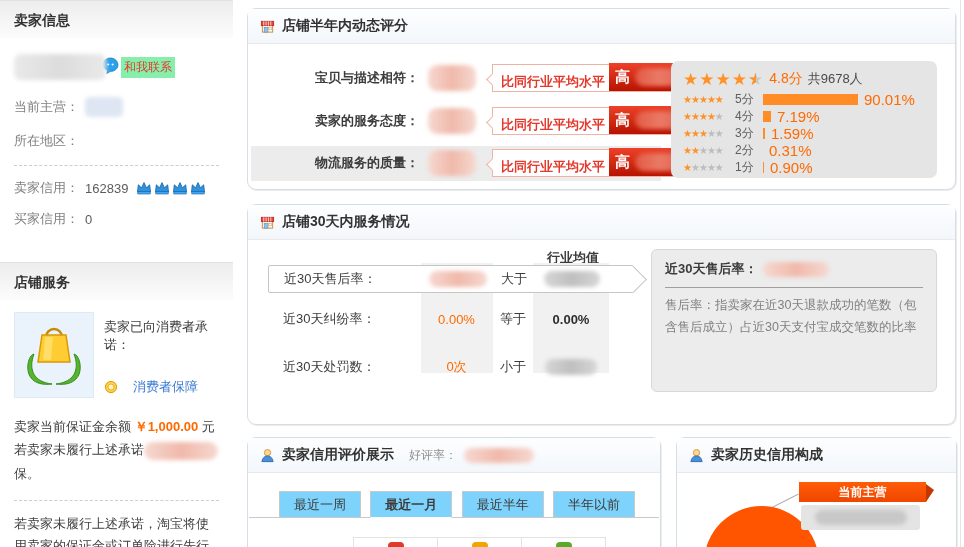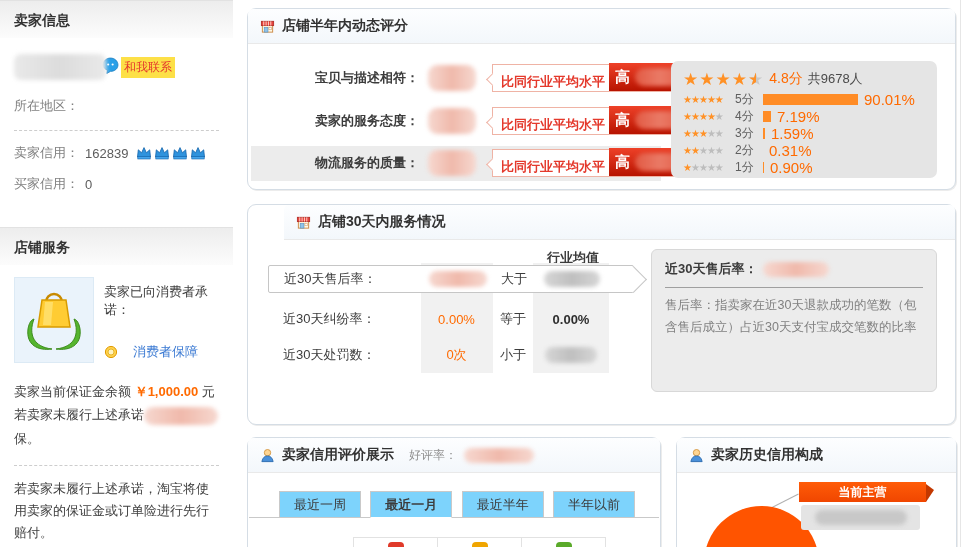--- a/index.html
+++ b/index.html
@@ -16,21 +16,21 @@
   .blob-red      { background:linear-gradient(90deg,#e25a44,#ea7a66,#e25a44); }
   .blob-ind      { background:linear-gradient(90deg,#d6d6d6,#bfbfbf,#d6d6d6); }
 
   
   .sidebar { position:absolute; left:0; top:0; width:233px; }
   .side-head { background:linear-gradient(#ededed,#fcfcfc); border-top:1px solid #e2e2e2;
                font-weight:bold; font-size:14px; color:#333; padding:11px 14px 8px; }
   .side-body { padding:0 14px; }
   .dashed { border-top:1px dashed #cdcdcd; margin-top:15px; }
   .name-row { margin-top:14px; height:30px; display:flex; align-items:center; }
-  .contact-tag { margin-left:2px; background:#fde047; color:#e4392c; font-size:12px; padding:2px 3px; white-space:nowrap; }
+  .contact-tag { margin-left:2px; background:#86efac; color:#e4392c; font-size:12px; padding:2px 3px; white-space:nowrap; }
   .field-row { margin-top:15px; color:#808080; font-size:13px; display:flex; align-items:center; gap:6px; }
   .credit-row { margin-top:13px; color:#808080; font-size:13px; display:flex; align-items:center; gap:4px; }
   .credit-val { color:#5c5c5c; margin-left:2px; }
   .crowns { display:inline-flex; gap:2px; margin-left:4px; }
   .sec2 { margin-top:34px; }
   .service-flex { margin-top:12px; display:flex; }
   .bag-box { width:80px; height:86px; background:#eaf3fb; border:1px solid #dcea f5; border:1px solid #dceaf5;
              display:flex; align-items:center; justify-content:center; flex:none; }
   .service-right { margin-left:10px; padding-top:6px; font-size:13px; color:#404040; }
   .guarantee-link-row { margin-top:24px; display:flex; align-items:center; gap:15px; }
@@ -38,21 +38,21 @@
   .deposit { margin-top:17px; font-size:13px; color:#404040; line-height:1.8; }
   .money { color:#ff6a00; font-weight:bold; }
   .warning { margin-top:12px; font-size:13px; color:#404040; line-height:1.7; }
 
   
   .panel { position:absolute; background:#fff; border:1px solid #d5dde5; border-radius:9px; box-shadow:1px 1px 0 #ececec; }
   .phead { display:flex; align-items:center; height:35px; border-bottom:1px solid #e9e9e9;
            background:linear-gradient(#fdfeff,#f3f7fb); border-radius:5px 5px 0 0;
            padding-left:12px; gap:7px; font-weight:bold; font-size:14px; color:#333; }
   #panel1 { left:247px; top:8px;   width:709px; height:182px; }
-  #panel2 { left:247px; top:204px; width:709px; height:221px;padding-left:36px; }
+  #panel2 { left:247px; top:204px; width:709px; height:221px; }
   #panel3 { left:247px; top:437px; width:414px; height:130px; }
   #panel4 { left:676px; top:437px; width:281px; height:130px; }
 
   
   .p1row { position:absolute; left:3px; height:34px; display:flex; align-items:center; z-index:2; }
   .row-shade { position:absolute; left:3px; top:137px; width:410px; height:35px; background:#ececec; z-index:1; }
   .p1label { width:168px; text-align:right; font-weight:bold; color:#3c3c3c; font-size:13px; }
   .score-blob { width:48px; height:26px; margin-left:9px; }
   .bubble { margin-left:16px; position:relative; width:206px; height:28px; border:1px solid #efb3a5;
             background:#fff; display:flex; align-items:flex-end; }
@@ -134,20 +134,24 @@
       <div class="name-row">
         <span class="blob blob-gray-lg"></span>
         <span style="margin-left:-4px;flex:none;">
           <svg width="17" height="17" viewBox="0 0 16 16">
               <path d="M8 1C12 1 15 4 15 7.5 15 11 12 13.5 8 13.5L4.5 15.5 5 12.5C2.6 11.3 1 9.6 1 7.5 1 4 4 1 8 1Z" fill="#2aa0e8" stroke="#1b7ec0" stroke-width=".8"></path>
               <circle cx="5.8" cy="7" r="1" fill="#fff"></circle>
               <circle cx="10" cy="7" r="1" fill="#fff"></circle>
             </svg>
         </span>
         <span class="contact-tag">和我联系</span>
+      </div>
+      <div class="field-row">
+        <span>当前主营：</span>
+        <span class="blob blob-blue"></span>
       </div>
       <div class="field-row">
         <span>所在地区：</span>
       </div>
       <div class="dashed"></div>
       <div class="credit-row">
         <span>卖家信用：</span>
         <span class="credit-val">162839</span>
         <span class="crowns">
           <svg width="16" height="14" viewBox="0 0 16 14">
@@ -330,21 +334,21 @@
     <span class="arrow"></span>
   </div>
 
   <div class="srow" style="top:100px;">
     <span class="c-label">近30天纠纷率：</span>
     <span class="c-shop">0.00%</span>
     <span class="c-rel">等于</span>
     <span class="c-ind">0.00%</span>
   </div>
 
-  <div class="srow" style="top:136px;">
+  <div class="srow" style="top:148px;">
     <span class="c-label">近30天处罚数：</span>
     <span class="c-shop">0次</span>
     <span class="c-rel">小于</span>
     <span class="c-ind"><span class="blob blob-ind" style="width:52px;height:16px;"></span></span>
   </div>
 
   <div id="p2info">
     <div class="p2info-title">
       <span>近30天售后率：</span>
       <span class="blob blob-pink" style="width:66px;height:15px;"></span>

